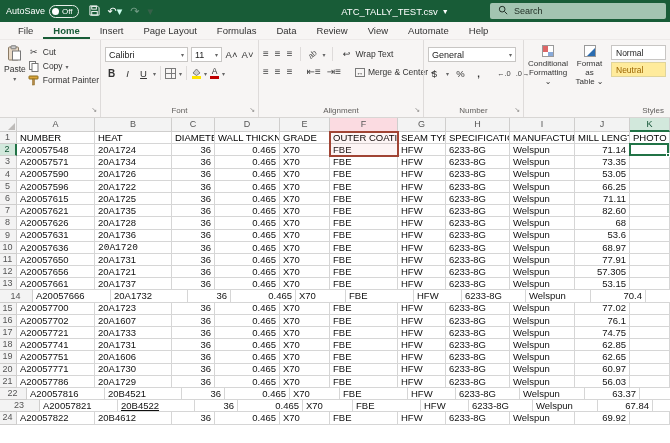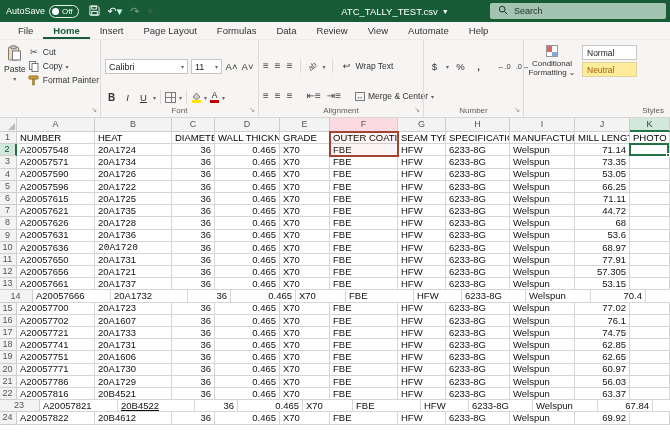--- a/index.html
+++ b/index.html
@@ -30,21 +30,21 @@
   .rgroup + .rgroup { border-left:1px solid #DEDBDA; }
   .rgroup-content { flex:1; display:flex; align-items:flex-start; }
   .rgroup-label { height:14px; font-size:8px; color:#605E5C; text-align:center; display:flex; align-items:center; justify-content:center; gap:4px; }
   .launcher { font-size:7px; color:#8a8886; position:absolute; right:3px; bottom:3px; }
   .bigbtn { display:flex; flex-direction:column; align-items:center; width:34px; gap:1px; padding-top:2px; font-size:8.5px; color:#333; }
   .smallstack { display:flex; flex-direction:column; gap:2px; margin-left:2px; padding-top:3px; }
   .sbtn { display:flex; align-items:center; gap:3px; font-size:8.5px; color:#333; white-space:nowrap; }
   .icon12 { width:12px; height:12px; display:inline-flex; align-items:center; justify-content:center; font-size:9px; }
   .combo { background:#fff; border:1px solid #C8C6C4; height:15px; display:flex; align-items:center; justify-content:space-between; padding:0 3px; font-size:9px; color:#222; }
   .caret { font-size:6px; color:#666; }
-  .fontrow1, .fontrow2 { display:flex; align-items:center; gap:3px; margin-top:16px; }
+  .fontrow1, .fontrow2 { display:flex; align-items:center; gap:3px; margin-top:4px; }
   .fbtn { min-width:13px; height:14px; display:inline-flex; align-items:center; justify-content:center; font-size:9.5px; color:#333; }
   .fbtn b { font-size:10px; }
   .colorbar { display:inline-flex; flex-direction:column; align-items:center; line-height:1; }
   .colorbar .bar { width:9px; height:3px; margin-top:0px; }
   .divv { width:1px; height:14px; background:#DEDBDA; margin:0 1px; }
   .alignlines { font-size:10px; color:#444; line-height:1; }
   .gridicon { width:11px; height:11px; border:1px solid #7a7a7a; display:inline-block; position:relative; }
   .gridicon:before { content:""; position:absolute; left:50%; top:0; bottom:0; width:1px; background:#7a7a7a; }
   .gridicon:after { content:""; position:absolute; top:50%; left:0; right:0; height:1px; background:#7a7a7a; }
   .cf-icon { width:12px; height:12px; border:1px solid #999;
@@ -260,20 +260,26 @@
         </div>
       </div>
       <div class="rgroup-label">
           <span>Alignment</span>
         </div>
       <span class="launcher">↘</span>
     </div>
 
     <div class="rgroup" style="width:100px">
       <div class="rgroup-content" style="flex-direction:column; align-items:stretch;">
+        <div class="fontrow1">
+          <div class="combo" style="width:88px">
+              <span>General</span>
+              <span class="caret">▾</span>
+            </div>
+        </div>
         <div class="fontrow2" style="gap:5px">
           <span class="fbtn">
               <span>$</span>
             </span>
             <span class="caret">▾</span>
           <span class="fbtn">%</span>
           <span class="fbtn" style="font-weight:bold">,</span>
           <span class="divv"></span>
           <span style="font-size:7.5px; color:#444;">←.0</span>
           <span style="font-size:7.5px; color:#444;">.0→</span>
@@ -283,20 +289,24 @@
           <span>Number</span>
         </div>
       <span class="launcher">↘</span>
     </div>
 
     <div class="rgroup" style="flex:1; overflow:hidden;">
       <div class="rgroup-content" style="gap:6px;">
         <div class="bigbtn" style="width:48px">
           <span class="cf-icon"></span>
           <span class="twolinelabel"><span>Conditional</span><br><span>Formatting ⌄</span></span>
+        </div>
+        <div class="bigbtn" style="width:44px">
+          <span class="fat-icon"></span>
+          <span class="twolinelabel"><span>Format as</span><br><span>Table ⌄</span></span>
         </div>
         <div style="padding-top:2px;">
           <div class="stylebox">Normal</div>
           <div class="stylebox neutral">Neutral</div>
         </div>
       </div>
       <div class="rgroup-label" style="justify-content:flex-end; padding-right:2px;">
           <span>Styles</span>
         </div>
     </div>
@@ -406,21 +416,21 @@
         <div class="rowhead" style="width: 17px;">7</div>
         <div class="cell" style="width: 78px;">A20057621</div>
         <div class="cell" style="width: 77px;">20A1735</div>
         <div class="cell num" style="width: 43px;">36</div>
         <div class="cell num" style="width: 65px;">0.465</div>
         <div class="cell" style="width: 50px;">X70</div>
         <div class="cell" style="width: 68px;">FBE</div>
         <div class="cell" style="width: 48px;">HFW</div>
         <div class="cell" style="width: 64px;">6233-8G</div>
         <div class="cell" style="width: 65px;">Welspun</div>
-        <div class="cell num" style="width: 55px;">44.72</div>
+        <div class="cell num" style="width: 55px;">82.60</div>
         <div class="cell" style="width: 40px;"></div>
       </div>
       <div class="grow">
         <div class="rowhead" style="width: 17px;">8</div>
         <div class="cell" style="width: 78px;">A20057626</div>
         <div class="cell" style="width: 77px;">20A1728</div>
         <div class="cell num" style="width: 43px;">36</div>
         <div class="cell num" style="width: 65px;">0.465</div>
         <div class="cell" style="width: 50px;">X70</div>
         <div class="cell" style="width: 68px;">FBE</div>
@@ -606,21 +616,21 @@
         <div class="cell num" style="width: 65px;">0.465</div>
         <div class="cell" style="width: 50px;">X70</div>
         <div class="cell" style="width: 68px;">FBE</div>
         <div class="cell" style="width: 48px;">HFW</div>
         <div class="cell" style="width: 64px;">6233-8G</div>
         <div class="cell" style="width: 65px;">Welspun</div>
         <div class="cell num" style="width: 55px;">56.03</div>
         <div class="cell" style="width: 40px;"></div>
       </div>
       <div class="grow">
-        <div class="rowhead" style="width: 17px;">22</div>
+        <div class="rowhead" style="width: 27px;">22</div>
         <div class="cell" style="width: 78px;">A20057816</div>
         <div class="cell" style="width: 77px;">20B4521</div>
         <div class="cell num" style="width: 43px;">36</div>
         <div class="cell num" style="width: 65px;">0.465</div>
         <div class="cell" style="width: 50px;">X70</div>
         <div class="cell" style="width: 68px;">FBE</div>
         <div class="cell" style="width: 48px;">HFW</div>
         <div class="cell" style="width: 64px;">6233-8G</div>
         <div class="cell" style="width: 65px;">Welspun</div>
         <div class="cell num" style="width: 55px;">63.37</div>

